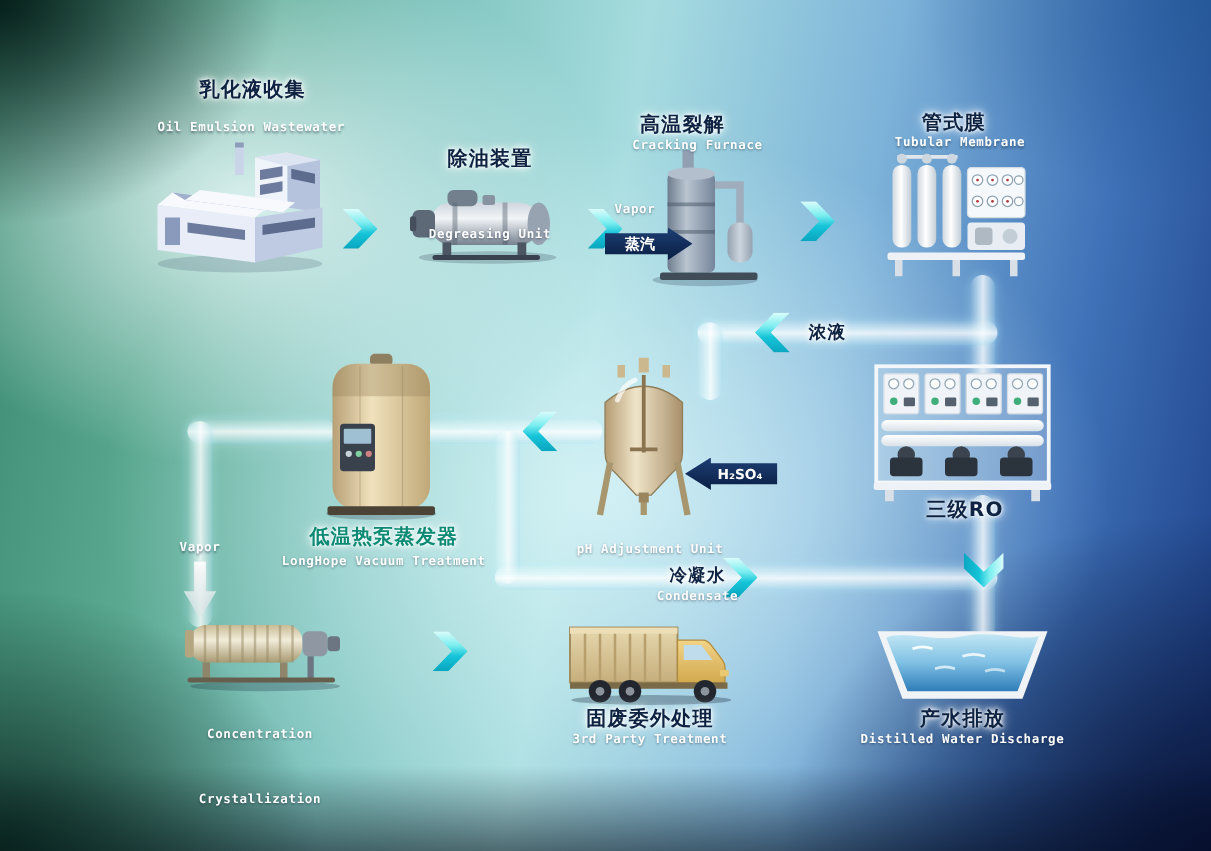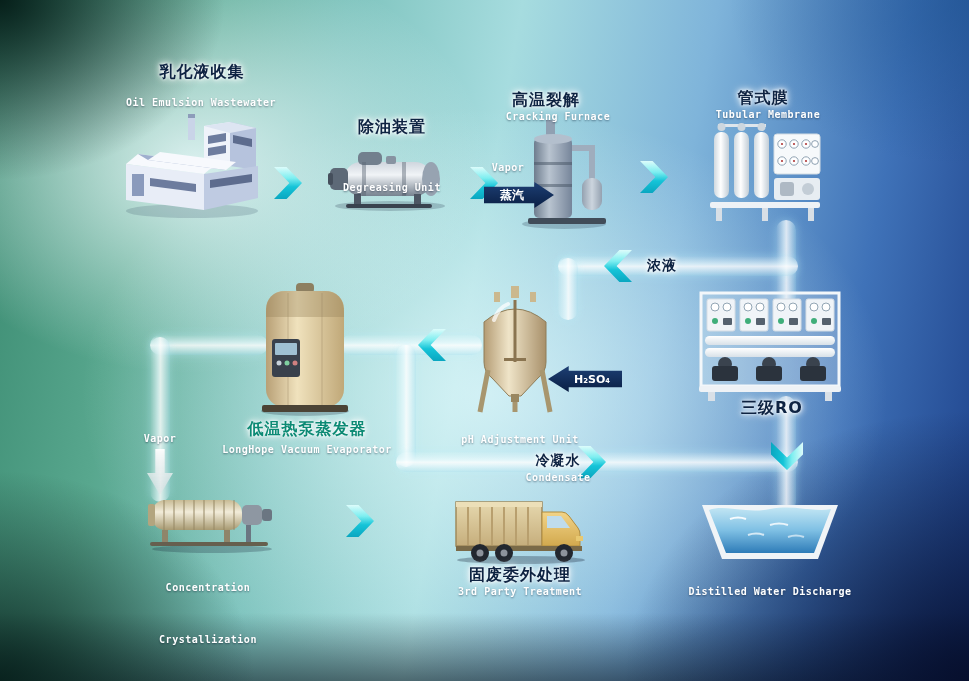--- a/index.html
+++ b/index.html
@@ -380,23 +380,24 @@
   <div class="en" style="left:458px;top:111px;width:200px;">Cracking Furnace</div>
 
   <div class="zh" style="left:688px;top:88px;width:150px;">管式膜</div>
   <div class="en" style="left:668px;top:109px;width:200px;">Tubular Membrane</div>
 
   <div class="zh" style="left:697px;top:398px;width:150px;">三级RO</div>
 
   <div class="en" style="left:420px;top:434px;width:200px;">pH Adjustment Unit</div>
 
   <div class="zh teal" style="left:227px;top:419px;width:160px;">低温热泵蒸发器</div>
-  <div class="en" style="left:197px;top:444px;width:220px;">LongHope Vacuum Evaporator</div>
+  <div class="en" style="left:197px;top:444px;width:220px;">LongHope Vacuum Treatment</div>
 
   <div class="en" style="left:108px;top:582px;width:200px;">Concentration</div>
   <div class="en" style="left:108px;top:614px;width:200px;margin-top:20px;">Crystallization</div>
 
   <div class="zh" style="left:445px;top:565px;width:150px;">固废委外处理</div>
   <div class="en" style="left:420px;top:586px;width:200px;">3rd Party Treatment</div>
 
+  <div class="zh" style="left:695px;top:565px;width:150px;">产水排放</div>
   <div class="en" style="left:660px;top:586px;width:220px;">Distilled Water Discharge</div>
 
 </div>
 
 </body></html>

